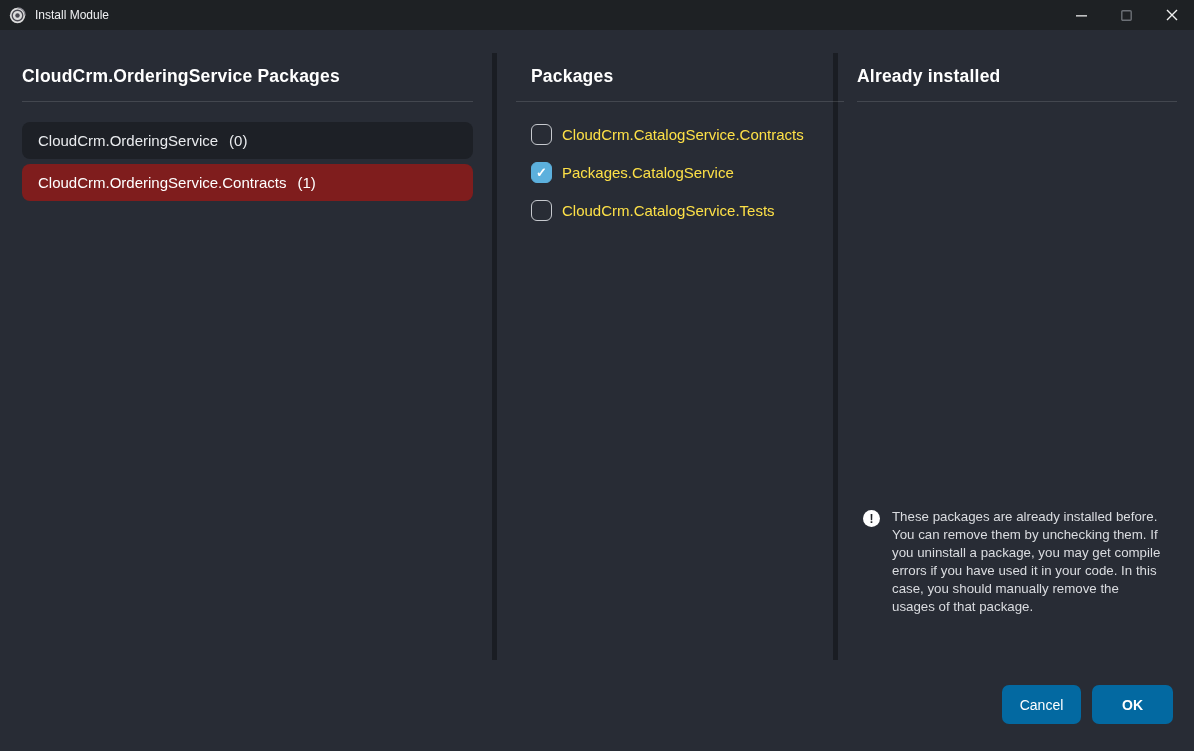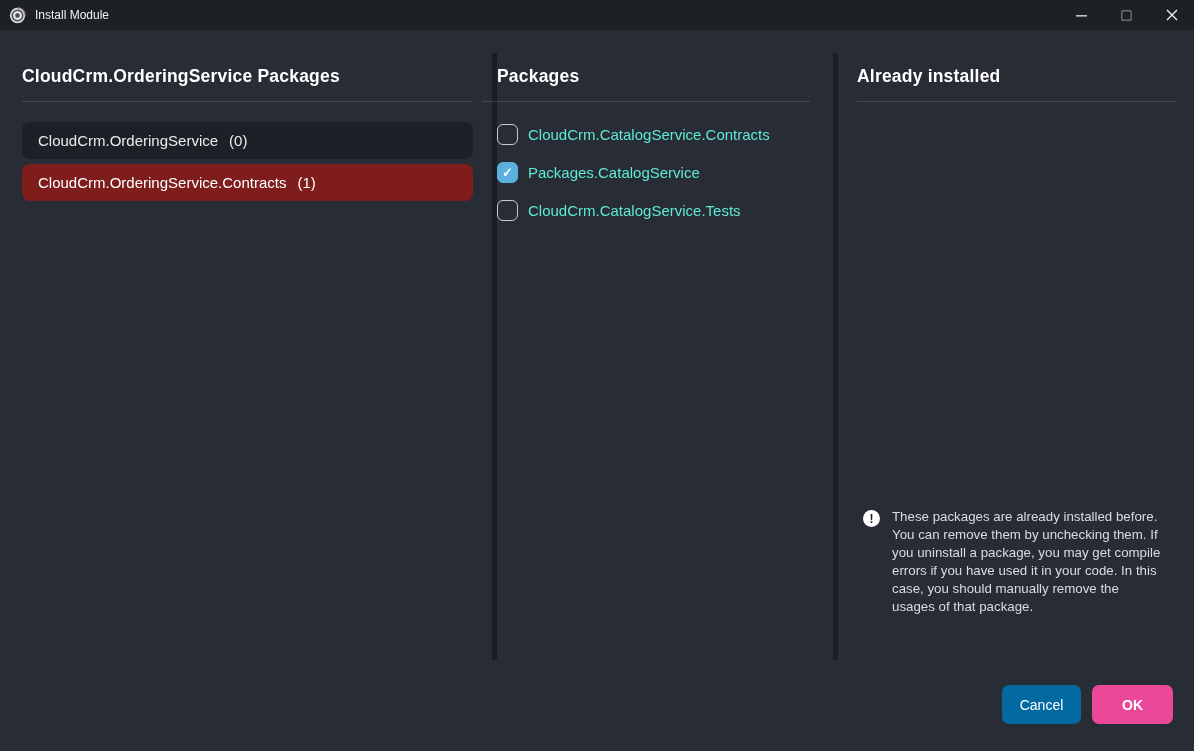--- a/index.html
+++ b/index.html
@@ -36,21 +36,21 @@
 
   
   .panel { position: absolute; top: 55px; }
   .panel h2 {
     margin: 11px 0 0 0; font-size: 17.5px; font-weight: 700;
     color: #ffffff; letter-spacing: 0.2px;
   }
   .hdiv { height: 1px; background: rgba(255,255,255,0.13); margin-top: 14px; }
 
   .panel.left { left: 22px; width: 451px; }
-  .panel.middle { left: 482px; width: 328px; }
+  .panel.middle { left: 516px; width: 328px; }
   .panel.middle h2 { padding-left: 15px; }
   .panel.right { left: 857px; width: 320px; }
 
   
   .proj-list { margin-top: 20px; }
   .proj-item {
     height: 37px; border-radius: 8px; background: #1d2026;
     display: flex; align-items: center; padding: 0 16px;
     font-size: 15px; color: #e9ebee; margin-bottom: 5px; cursor: default;
   }
@@ -62,21 +62,21 @@
   .pkg-row { display: flex; align-items: center; height: 22px; margin-bottom: 16px; }
   .checkbox {
     width: 21px; height: 21px; flex: none;
     border: 1.5px solid #c6c9ce; border-radius: 6px;
     display: flex; align-items: center; justify-content: center;
     background: transparent; color: transparent; font-size: 13px;
   }
   .checkbox.checked {
     background: #5cb0dd; border-color: #5cb0dd; color: #ffffff; font-weight: 700;
   }
-  .pkg-label { margin-left: 10px; font-size: 15px; color: #5eead4; }
+  .pkg-label { margin-left: 10px; font-size: 15px; color: #fde047; }
 
   
   .note { position: absolute; top: 453px; left: 6px; display: flex; align-items: flex-start; }
   .note-icon {
     width: 17px; height: 17px; flex: none; margin-top: 2px;
     border-radius: 50%; background: #ffffff; color: #1e2126;
     font-size: 12px; font-weight: 700;
     display: flex; align-items: center; justify-content: center;
   }
   .note p {
@@ -84,21 +84,21 @@
     font-size: 13.3px; line-height: 18px; color: #dadce0;
   }
 
   
   .btn {
     position: absolute; top: 685px; height: 39px;
     border: none; border-radius: 7px; font-family: inherit;
     color: #ffffff; font-size: 14px; cursor: pointer;
   }
   .btn.cancel { left: 1002px; width: 79px; background: #0369a1; font-weight: 400; }
-  .btn.ok { left: 1092px; width: 81px; background: #ec4899; font-weight: 700; }
+  .btn.ok { left: 1092px; width: 81px; background: #0369a1; font-weight: 700; }
 </style>
 </head>
 <body>
 
 <div class="titlebar">
   <span class="app-icon">
     <svg width="17" height="17" viewBox="0 0 20 20">
       <circle cx="10" cy="10" r="9" fill="#dcdcdc"></circle>
       <circle cx="10" cy="10" r="6.2" fill="none" stroke="#4a4a52" stroke-width="1.6"></circle>
       <circle cx="10" cy="10" r="2.6" fill="#4a4a52"></circle>

